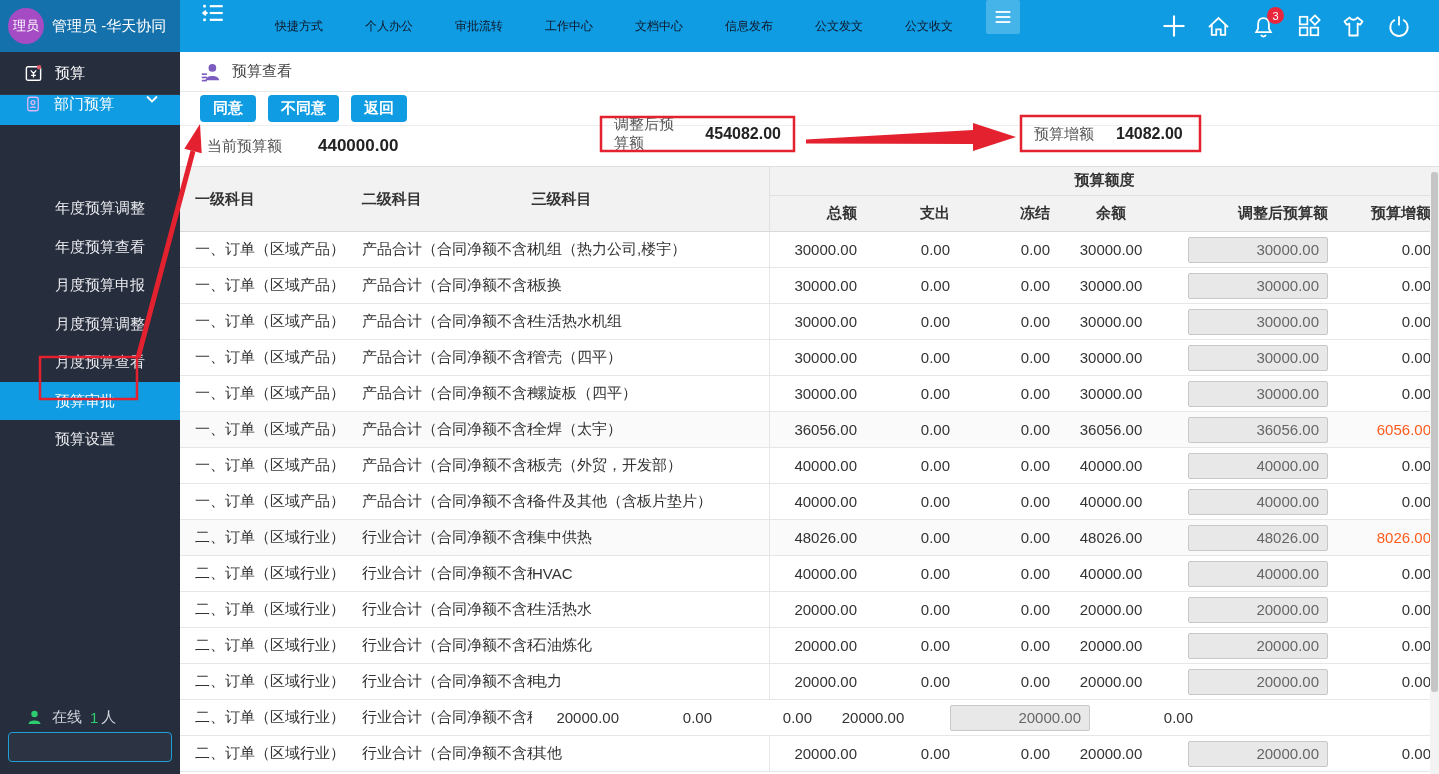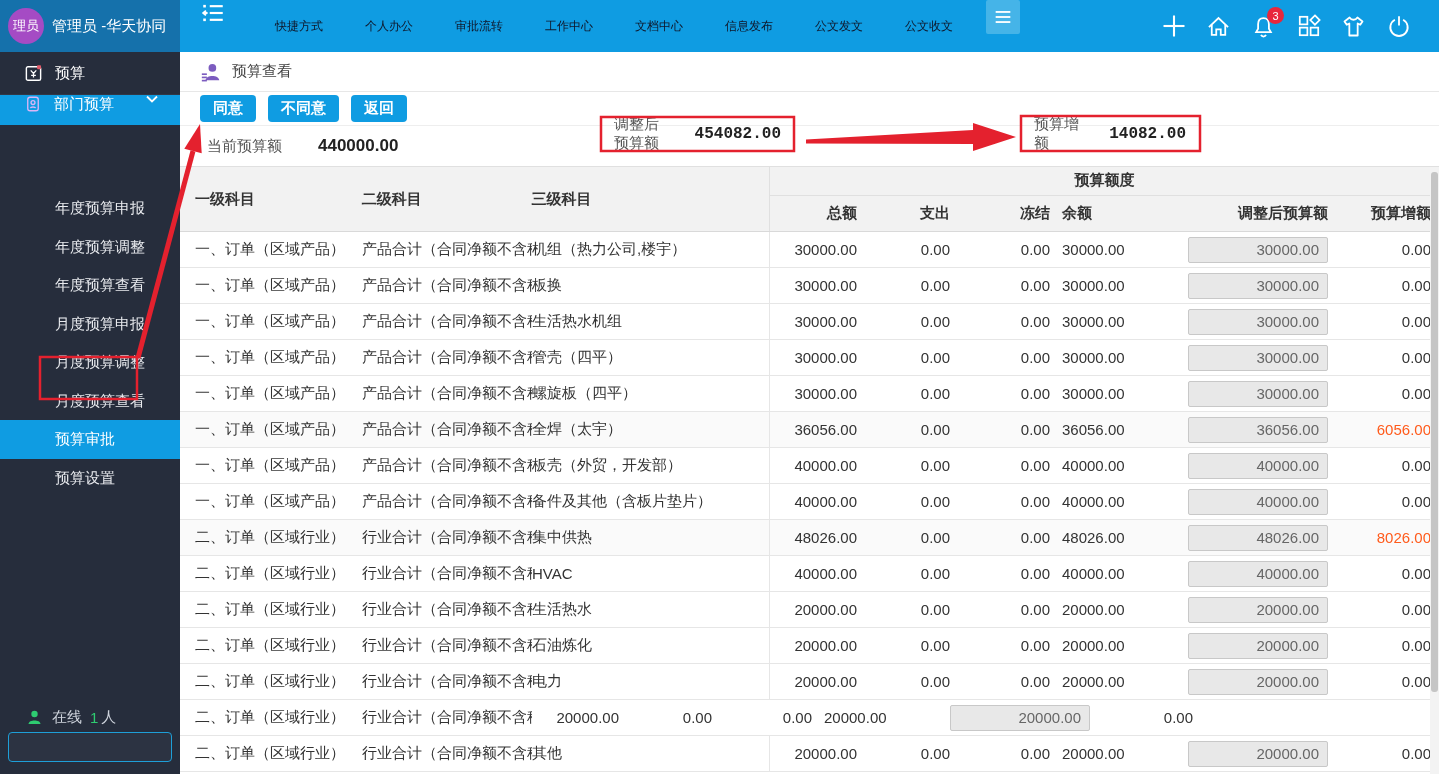--- a/index.html
+++ b/index.html
@@ -42,38 +42,38 @@
   
   .main{position:absolute;left:180px;top:52px;width:1259px;height:722px;background:#fff;}
   .crumb-bar{height:40px;display:flex;align-items:center;padding-left:20px;border-bottom:1px solid #e7e7e7;}
   .crumb-title{margin-left:10px;color:#444;font-size:15px;}
   .btn-row{height:34px;display:flex;align-items:center;padding-left:20px;border-bottom:1px solid #eee;gap:12px;}
   .action-btn{height:27px;padding:0 13px;background:var(--accent);color:#fff;border:none;border-radius:4px;font-size:15px;font-family:inherit;cursor:pointer;font-weight:bold;}
   .summary-row{height:41px;border-bottom:1px solid #e0e0e0;position:relative;display:flex;align-items:center;padding-left:27px;}
   .sum-label{color:#555;}
   .sum-value{font-weight:bold;color:#222;font-size:17px;margin-left:36px;}
   .sum-box{position:absolute;top:-9px;height:34px;display:flex;align-items:center;padding:0 14px;}
-  .sum-box .sum-value{font-size:16px;margin-left:22px;font-family:Liberation Mono, monospace;}
+  .sum-box .sum-value{font-size:16px;margin-left:22px;}
   .box-adjusted{left:420px;width:195px;}
   .box-increase{left:840px;width:180px;}
 
   
   .table{position:absolute;left:0;top:115px;width:1259px;bottom:0;}
   .thead{height:65px;background:#f2f2f2;border-bottom:1px solid #d9d9d9;display:flex;font-weight:bold;color:#333;}
   .th-left{width:590px;display:flex;align-items:center;border-right:1px solid #e0e0e0;}
   .th-right{width:669px;display:flex;flex-direction:column;}
   .th-group{height:29px;border-bottom:1px solid #e0e0e0;display:flex;align-items:center;justify-content:center;}
   .th-cols{height:36px;display:flex;align-items:center;}
   .c1{width:182px;padding-left:15px;}
   .c2{width:170px;}
   .c3{width:238px;}
   .c4{width:95px;text-align:right;padding-right:8px;}
   .c5{width:95px;text-align:right;padding-right:10px;}
   .c6{width:102px;text-align:right;padding-right:12px;}
-  .c7{width:106px;text-align:left;padding-right:8px;}
+  .c7{width:106px;text-align:center;padding-right:8px;}
   .c8{width:172px;display:flex;justify-content:flex-end;align-items:center;text-align:right;padding-right:12px;}
   .c9{width:99px;text-align:right;padding-right:8px;}
   .tbody .trow{height:36px;display:flex;align-items:center;border-bottom:1px solid #e6e6e6;color:#333;}
   .trow.changed{background:#fafafa;}
   .trow .c3{border-right:1px solid #e6e6e6;align-self:stretch;display:flex;align-items:center;}
   .trow .c1,.trow .c2{white-space:nowrap;overflow:hidden;}
   .cell-input{width:140px;height:26px;background:#e8e8e8;border:1px solid #c8c8c8;border-radius:2px;text-align:right;padding:0 8px;color:#666;font-size:15px;font-family:inherit;}
   .inc.orange{color:var(--orange);}
 
   
@@ -175,21 +175,20 @@
       <rect x="5" y="3" width="14" height="18" rx="3"></rect>
         <circle cx="12" cy="10" r="2.6"></circle>
         <path d="M8.5 17.5 C9 15.5 15 15.5 15.5 17.5"></path>
     </svg>
     <span class="lbl">部门预算</span>
     <svg class="chev" width="12" height="8" viewBox="0 0 12 8" fill="none" stroke="#fff" stroke-width="1.8">
         <path d="M1 1.5 L6 6.5 L11 1.5"></path>
       </svg>
   </div>
   <div class="submenu">
-      <div class="sub-item">年度预算申报</div>
       <div class="sub-item">年度预算调整</div>
       <div class="sub-item">年度预算查看</div>
       <div class="sub-item">月度预算申报</div>
       <div class="sub-item">月度预算调整</div>
       <div class="sub-item">月度预算查看</div>
       <div class="sub-item active">预算审批</div>
       <div class="sub-item">预算设置</div>
     </div>
   <div class="online-row">
     <svg width="17" height="17" viewBox="0 0 24 24" fill="#2ecc71">

